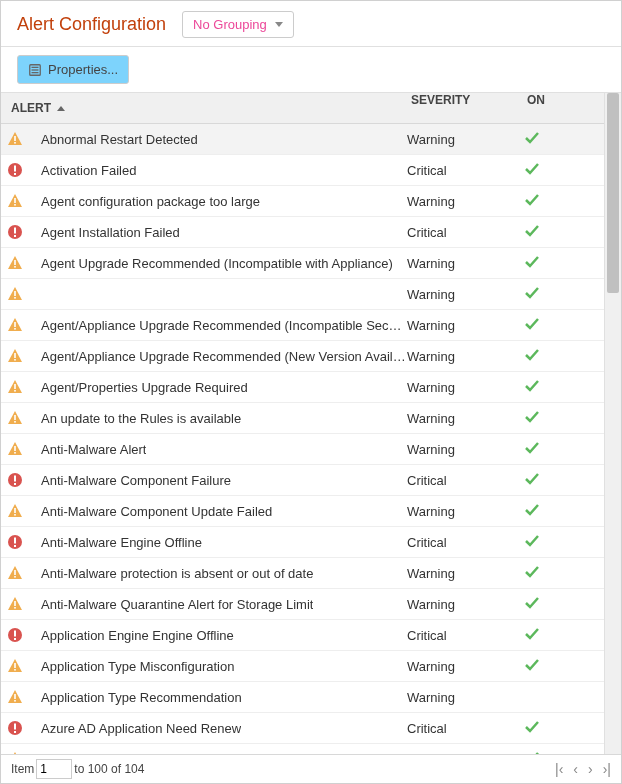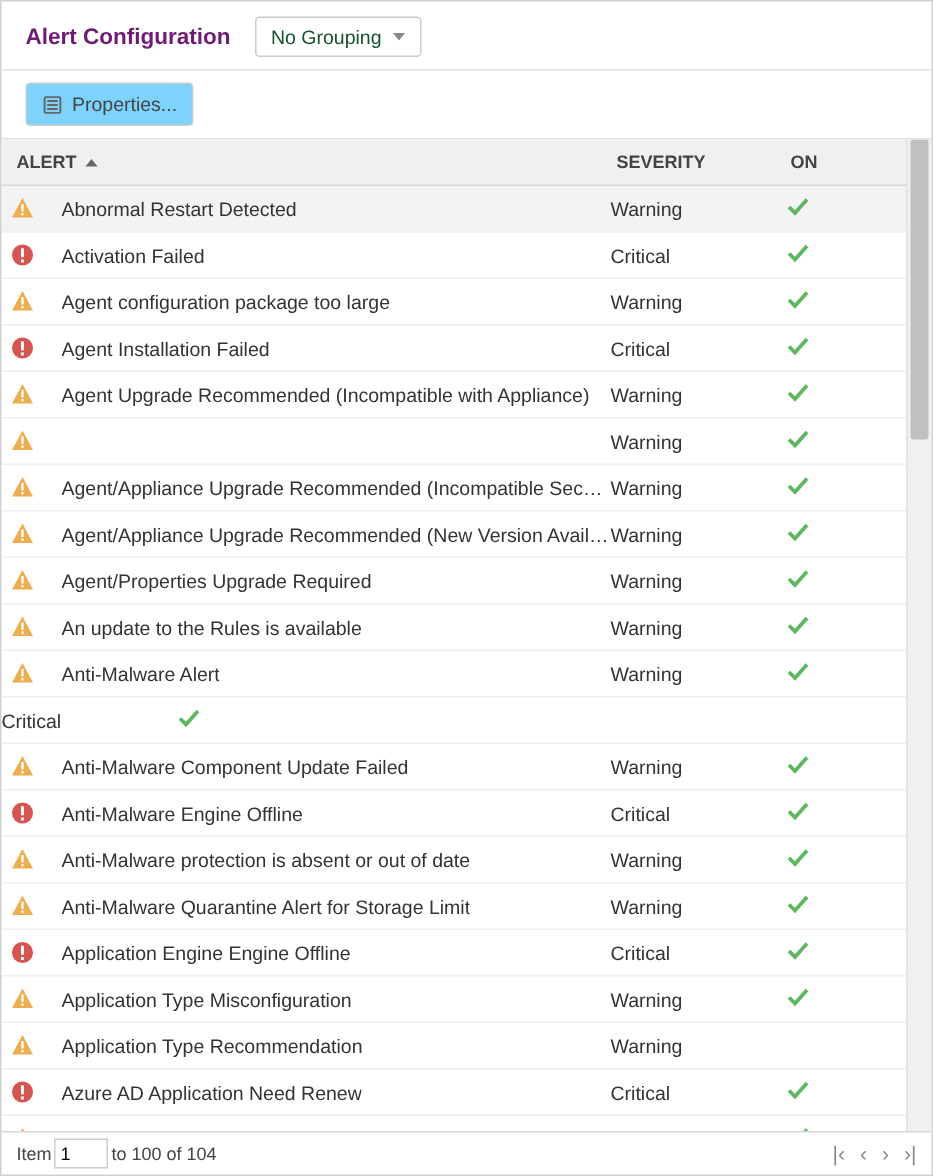--- a/index.html
+++ b/index.html
@@ -1,26 +1,26 @@
 <!DOCTYPE html>
 <html><head>
 <meta charset="utf-8">
 <style>
 html,body{margin:0;padding:0;font-family:Arial,Helvetica,sans-serif;font-size:13px;color:#333;background:#fff}
 .window{width:622px;height:784px;border:1px solid #d0d0d0;box-sizing:border-box;display:flex;flex-direction:column;position:relative}
 .header{display:flex;align-items:center;padding:10px 16px 8px 16px;border-bottom:1px solid #e0e0e0;gap:16px}
-.header h1{font-size:15px;font-weight:bold;margin:0;color:#701a75}
-.dropdown{border:1px solid #ccc;border-radius:3px;padding:5px 10px;display:flex;align-items:center;gap:8px;background:#fff;cursor:pointer;font-size:13px;color:#14532d}
+.header h1{font-size:18px;font-weight:normal;margin:0;color:#c2410c}
+.dropdown{border:1px solid #ccc;border-radius:3px;padding:5px 10px;display:flex;align-items:center;gap:8px;background:#fff;cursor:pointer;font-size:13px;color:#ec4899}
 .dropdown .caret{width:0;height:0;border-left:4px solid transparent;border-right:4px solid transparent;border-top:5px solid #888}
 .toolbar{padding:8px 16px;}
 .prop-btn{border:1px solid #ccc;border-radius:3px;padding:6px 10px;display:inline-flex;align-items:center;gap:6px;background:#7dd3fc;cursor:pointer;font-size:13px;color:#444}
 .prop-btn svg{width:14px;height:14px;stroke:#666;fill:none;stroke-width:1.5}
 .grid-wrap{flex:1;display:flex;overflow:hidden;border-top:1px solid #e0e0e0}
 .grid{flex:1;overflow:hidden;position:relative}
-.thead{display:flex;background:#f0f0f0;border-bottom:1px solid #d8d8d8;font-size:12px;font-weight:bold;color:#444;height:30px;align-items:center}
+.thead{display:flex;background:#f0f0f0;border-bottom:1px solid #d8d8d8;font-size:12px;font-weight:bold;color:#444;height:30px;}
 .col-alert{flex:0 0 400px;padding-left:10px;display:flex;align-items:center;gap:4px}
 .col-sev{flex:0 0 95px}
 .col-on{flex:0 0 60px;text-align:center}
 .col-rest{flex:1}
 .sort-caret{width:0;height:0;border-left:4px solid transparent;border-right:4px solid transparent;border-bottom:5px solid #666;margin-left:2px}
 .tbody{overflow-y:hidden;height:calc(100% - 30px)}
 .row{display:flex;align-items:center;height:30px;border-bottom:1px solid #eee;font-size:13px;cursor:pointer}
 .row.selected{background:#f3f3f3}
 .row .col-alert{display:flex;align-items:center;gap:18px;padding-left:6px;white-space:nowrap;overflow:hidden;text-overflow:ellipsis}
 .row .col-alert span.txt{overflow:hidden;text-overflow:ellipsis}
@@ -228,20 +228,28 @@
               </svg>
               <span class="txt">Anti-Malware Alert</span>
             </div>
             <div class="col-sev">Warning</div>
             <div class="col-on check"><svg width="16" height="16" viewBox="0 0 16 16">
                 <polyline points="2,8 6,12 14,3" fill="none" stroke="#5cb85c" stroke-width="2.5"></polyline>
               </svg></div>
             <div class="col-rest"></div>
           </div>
           <div class="row">
+            <div class="col-alert">
+              <svg class="icon-tri" viewBox="0 0 16 16">
+                <circle cx="8" cy="8" r="7" fill="#d9534f"></circle>
+                <rect x="7" y="3.5" width="2" height="6" fill="#fff"></rect>
+                <rect x="7" y="11" width="2" height="2" fill="#fff"></rect>
+              </svg>
+              <span class="txt">Anti-Malware Component Failure</span>
+            </div>
             <div class="col-sev">Critical</div>
             <div class="col-on check"><svg width="16" height="16" viewBox="0 0 16 16">
                 <polyline points="2,8 6,12 14,3" fill="none" stroke="#5cb85c" stroke-width="2.5"></polyline>
               </svg></div>
             <div class="col-rest"></div>
           </div>
           <div class="row">
             <div class="col-alert">
               <svg class="icon-tri" viewBox="0 0 16 16">
                 <polygon points="8,1 15,14 1,14" fill="#f0ad4e"></polygon>

